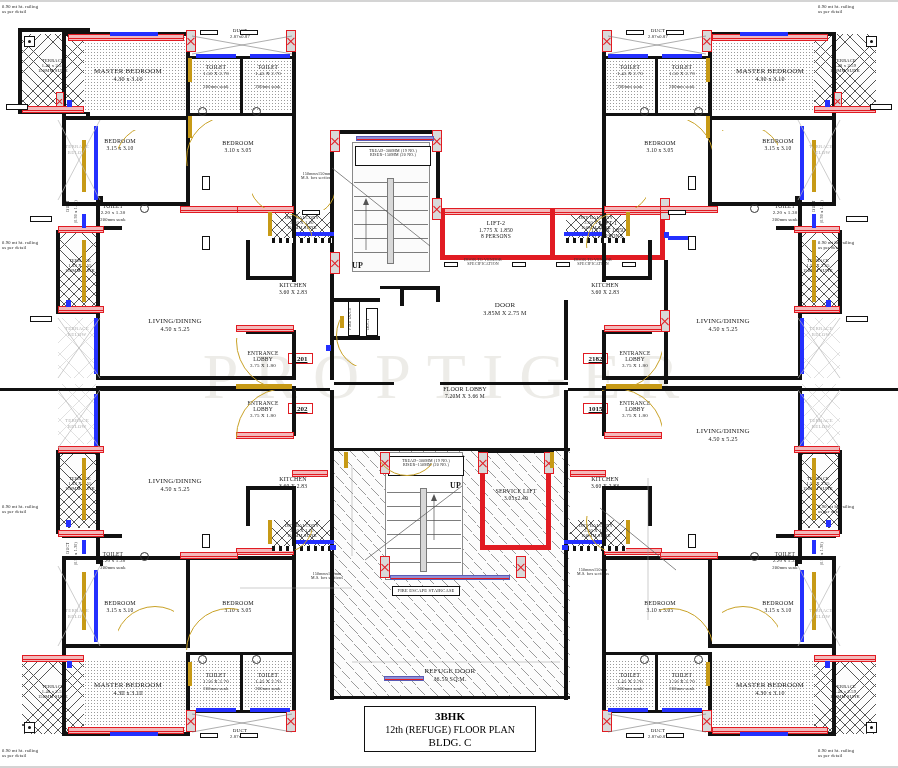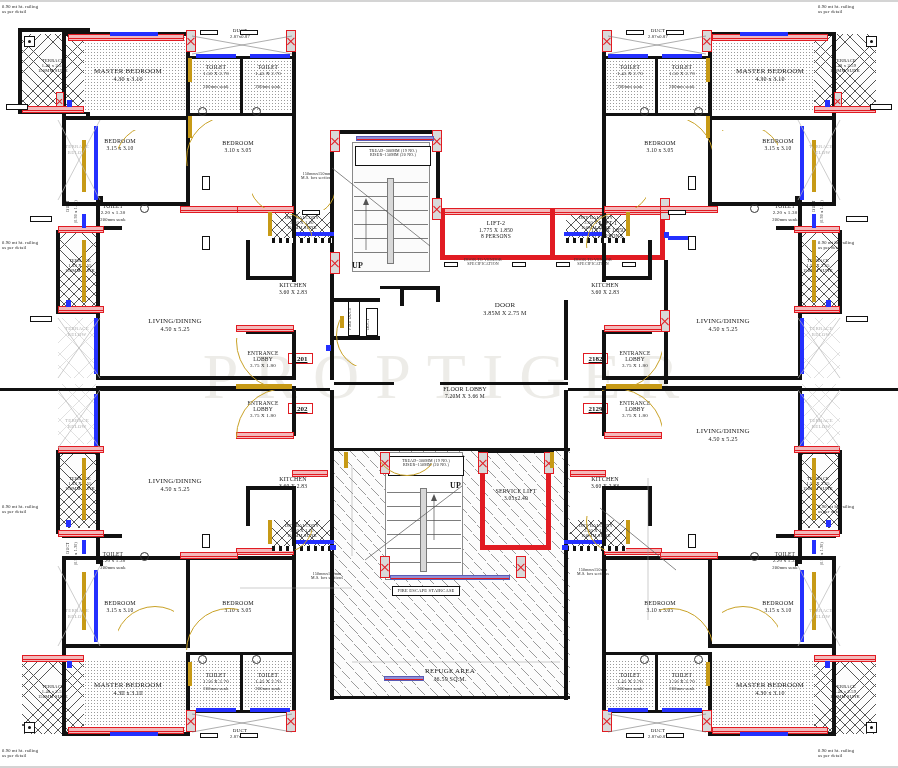--- a/index.html
+++ b/index.html
@@ -191,21 +191,21 @@
 BELOW</span></div>
   <div class="lbl f7" style="left:678px;top:318px;width:90px;"><span>LIVING/DINING</span><br><span class="f6">4.50 x 5.25</span></div>
   <div class="lbl f6" style="left:570px;top:282px;width:70px;"><span>KITCHEN</span><br><span class="f55">3.60 X 2.83</span></div>
   <div class="hatch" style="left:566px;top:212px;width:60px;height:28px;"></div>
   <div class="lbl f45" style="left:564px;top:215px;width:64px;"><span>DRY BALCONY</span><br><span>3.60 X 1.20</span><br><span>150MM SUNK</span></div>
   <div class="lbl f55" style="left:604px;top:350px;width:62px;"><span>ENTRANCE
 LOBBY</span><br><span class="f5">3.75 X 1.80</span></div>
   <div class="flatno" style="left:583px;top:353px;width:25px;height:11px;">2182</div>
   <div class="lbl f55" style="left:604px;top:400px;width:62px;"><span>ENTRANCE
 LOBBY</span><br><span class="f5">3.75 X 1.80</span></div>
-  <div class="flatno" style="left:583px;top:403px;width:25px;height:11px;">2129</div>
+  <div class="flatno" style="left:583px;top:403px;width:25px;height:11px;">1015</div>
 
   <div class="lbl f7" style="left:678px;top:428px;width:90px;"><span>LIVING/DINING</span><br><span class="f6">4.50 x 5.25</span></div>
   <div class="lbl f6" style="left:570px;top:476px;width:70px;"><span>KITCHEN</span><br><span class="f55">3.60 X 2.83</span></div>
   <div class="hatch" style="left:566px;top:520px;width:60px;height:28px;"></div>
   <div class="lbl f45" style="left:564px;top:523px;width:64px;"><span>DRY BALCONY</span><br><span>3.60 X 1.20</span><br><span>150MM SUNK</span></div>
   <div class="hatch" style="left:800px;top:450px;width:38px;height:78px;"></div>
   <div class="lbl f45" style="left:796px;top:476px;width:44px;"><span>TERRACE</span><br><span>1.53 X 2.55</span><br><span>150MM SUNK</span></div>
   <div class="hatchlight" style="left:798px;top:384px;width:42px;height:60px;opacity:.55"></div>
   <div class="lbl f5 gray" style="left:794px;top:418px;width:54px;"><span>TERRACE
 BELOW</span></div>
@@ -266,21 +266,21 @@
   <div class="lbl f7" style="left:440px;top:302px;width:130px;"><span>DOOR</span><br><span class="f6">3.85M X 2.75 M</span></div>
 
   <div class="lbl f6" style="left:400px;top:386px;width:130px;"><span>FLOOR LOBBY</span><br><span class="f55">7.20M X 3.66 M</span></div>
 
   <div class="obox" style="left:348px;top:300px;width:12px;height:36px;"></div>
   <div class="lbl f4 vert" style="left:348px;top:302px;width:12px;height:34px;">FIRE DUCT</div>
   <div class="obox" style="left:366px;top:308px;width:12px;height:28px;"></div>
   <div class="lbl f4 vert" style="left:366px;top:312px;width:12px;height:24px;">DUCT</div>
 
   <div class="refhatch" style="left:330px;top:448px;width:240px;height:250px;"></div>
-  <div class="lbl f7" style="left:380px;top:668px;width:140px;"><span>REFUGE AREA</span><br><span class="f6">36.59 SQ.M.</span></div>
+  <div class="lbl f7" style="left:380px;top:668px;width:140px;"><span>REFUGE DOOR</span><br><span class="f6">36.59 SQ.M.</span></div>
 
   <div class="stairbody" style="left:385px;top:452px;width:78px;height:128px;background:#fff;"></div>
   <div class="obox" style="left:388px;top:456px;width:76px;height:20px;"></div>
   <div class="lbl f4" style="left:388px;top:459px;width:76px;"><span>TREAD=300MM (19 NO.)
 RISER=150MM (20 NO.)</span></div>
   <div class="midwall" style="left:420px;top:488px;width:7px;height:84px;"></div>
   <div class="tread" style="left:387px;top:492px;width:33px;"></div>
     <div class="tread" style="left:387px;top:506px;width:33px;"></div>
   <div class="tread" style="left:387px;top:520px;width:33px;"></div>
     <div class="tread" style="left:387px;top:534px;width:33px;"></div>
@@ -747,14 +747,19 @@
       <line x1="352" y1="466" x2="352" y2="556"></line>
       <line x1="240" y1="588" x2="352" y2="588"></line>
       <line x1="648" y1="478" x2="648" y2="620"></line>
       <line x1="352" y1="662" x2="560" y2="662"></line>
     </g>
   </svg>
 
   <div style="position:absolute;left:0;top:0;width:898px;height:2px;background:#d4d4d4;"></div>
   <div style="position:absolute;left:0;top:766px;width:898px;height:2px;background:#d4d4d4;"></div>
 
+  <div id="title" style="left:364px;top:706px;width:172px;height:46px;">
+    <div class="f11 bold" style="line-height:1.25;">3BHK</div>
+    <div class="f10" style="line-height:1.25;">12th (REFUGE) FLOOR PLAN</div>
+    <div class="f11" style="line-height:1.25;">BLDG. C</div>
+  </div>
 
 </div>
 
 </body></html>

